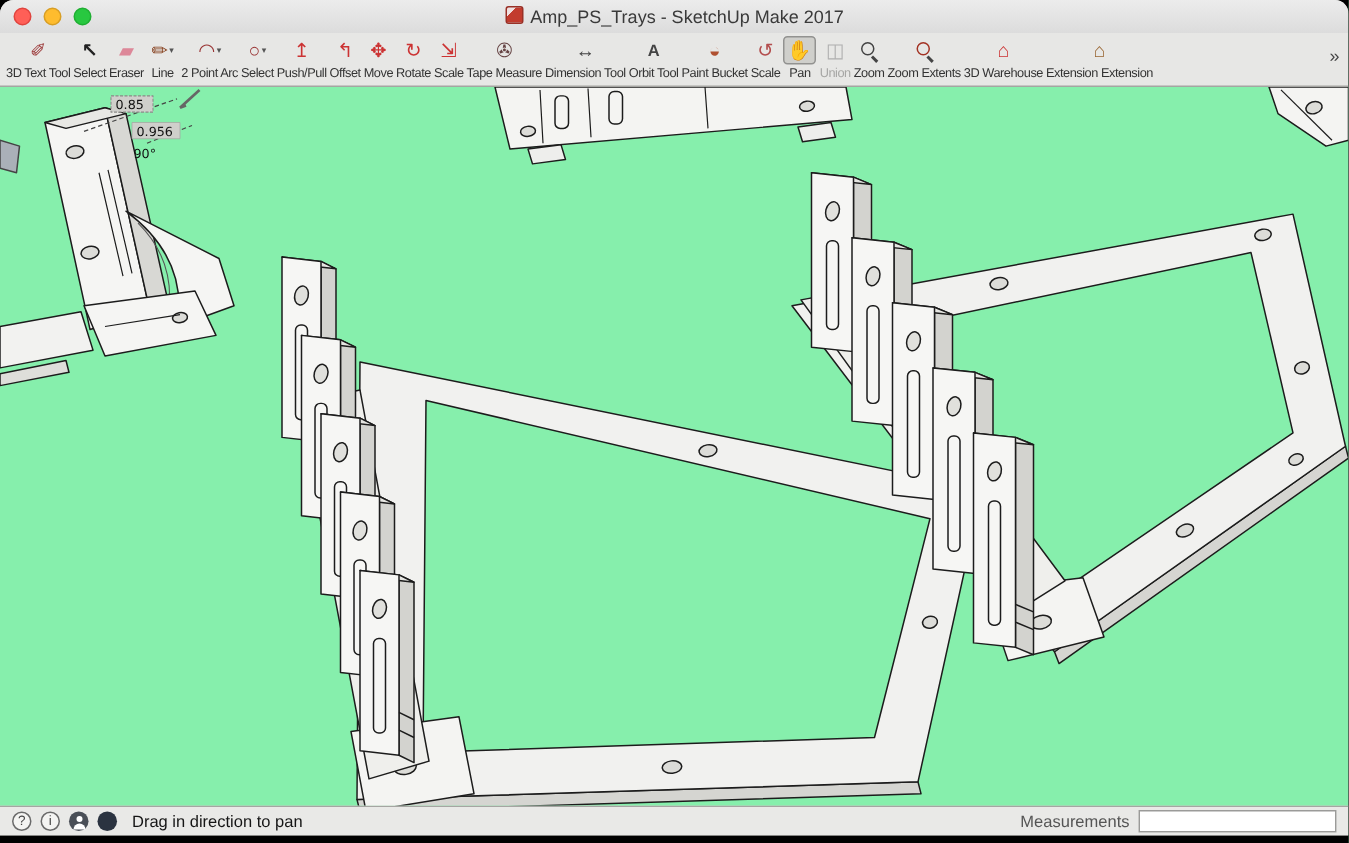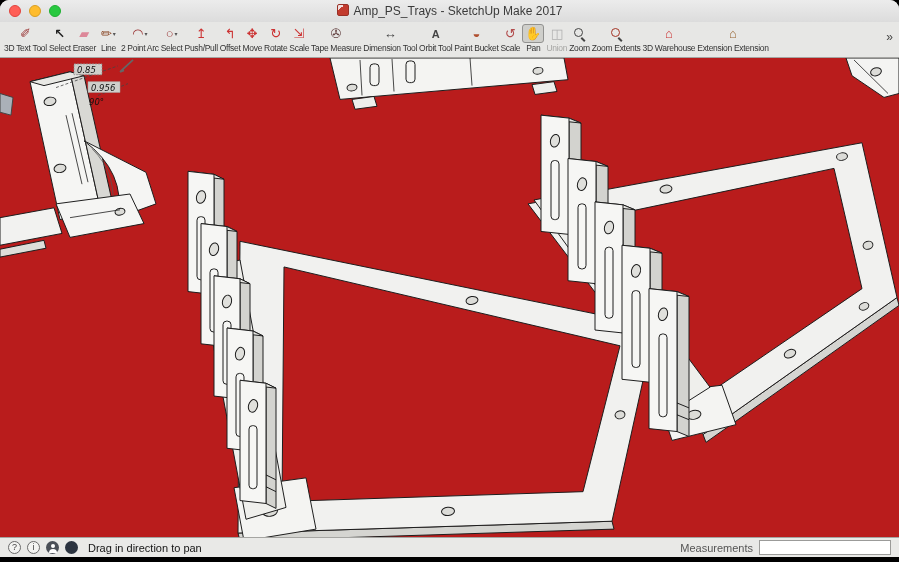--- a/index.html
+++ b/index.html
@@ -29,21 +29,21 @@
   .tlabel{font-size:8.5px;letter-spacing:-0.3px;color:#333;white-space:nowrap;line-height:11px;}
   .tool.dis .tlabel{color:#a6a6a4;}
   .mag{position:relative;width:13px;height:13px;display:inline-block;}
   .mag::before{content:"";position:absolute;left:1px;top:1px;width:7px;height:7px;
     border:1.6px solid #444;border-radius:50%;}
   .mag::after{content:"";position:absolute;left:9.5px;top:9.5px;width:5px;height:2px;
     background:#444;transform:rotate(45deg);transform-origin:0 0;}
   .mag.ext::before{border-color:#a33324;}
   .overflow-btn{position:absolute;right:6px;top:8px;font-size:12px;color:#444;}
   
-  .viewport{flex:1;background:#b91c1c;position:relative;min-height:0;font-style:italic;}
+  .viewport{flex:1;background:#86efac;position:relative;min-height:0;}
   .viewport svg{display:block;width:100%;height:100%;}
   svg text{font-family:"DejaVu Sans",sans-serif;}
   
   .statusbar{height:20px;background:#e9e9e7;border-top:1px solid #a5a5a2;flex:none;
     display:flex;align-items:center;padding:0 8px;gap:6px;box-sizing:border-box;}
   .sb-ico{width:13px;height:13px;border-radius:50%;display:inline-block;position:relative;flex:none;box-sizing:border-box;}
   .sb-help,.sb-info{border:1px solid #6a6a6a;color:#444;font-size:9px;line-height:11px;text-align:center;background:#f4f4f2;}
   .sb-user{background:#4a4f57;}
   .sb-user::before{content:"";position:absolute;left:4.5px;top:2.5px;width:4px;height:4px;border-radius:50%;background:#fff;}
   .sb-user::after{content:"";position:absolute;left:2.5px;top:7.5px;width:8px;height:4px;border-radius:4px 4px 0 0;background:#fff;}

